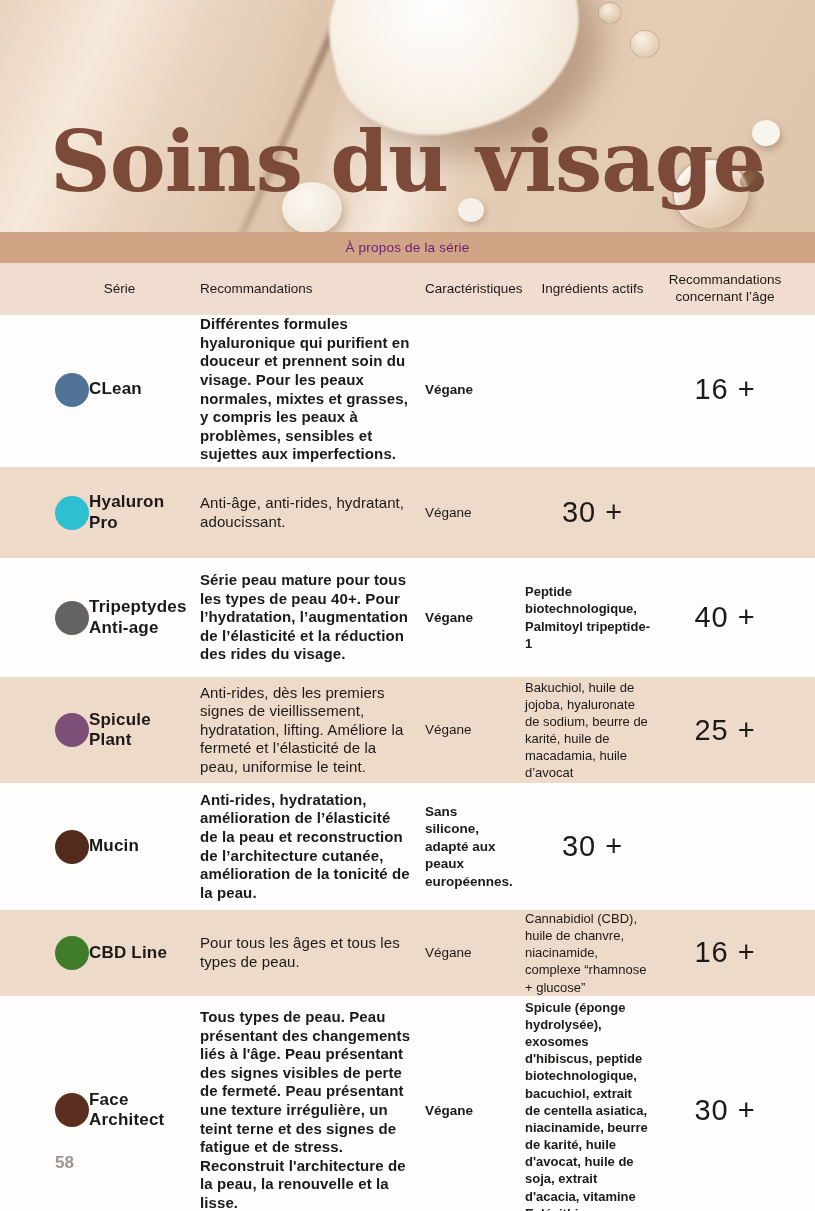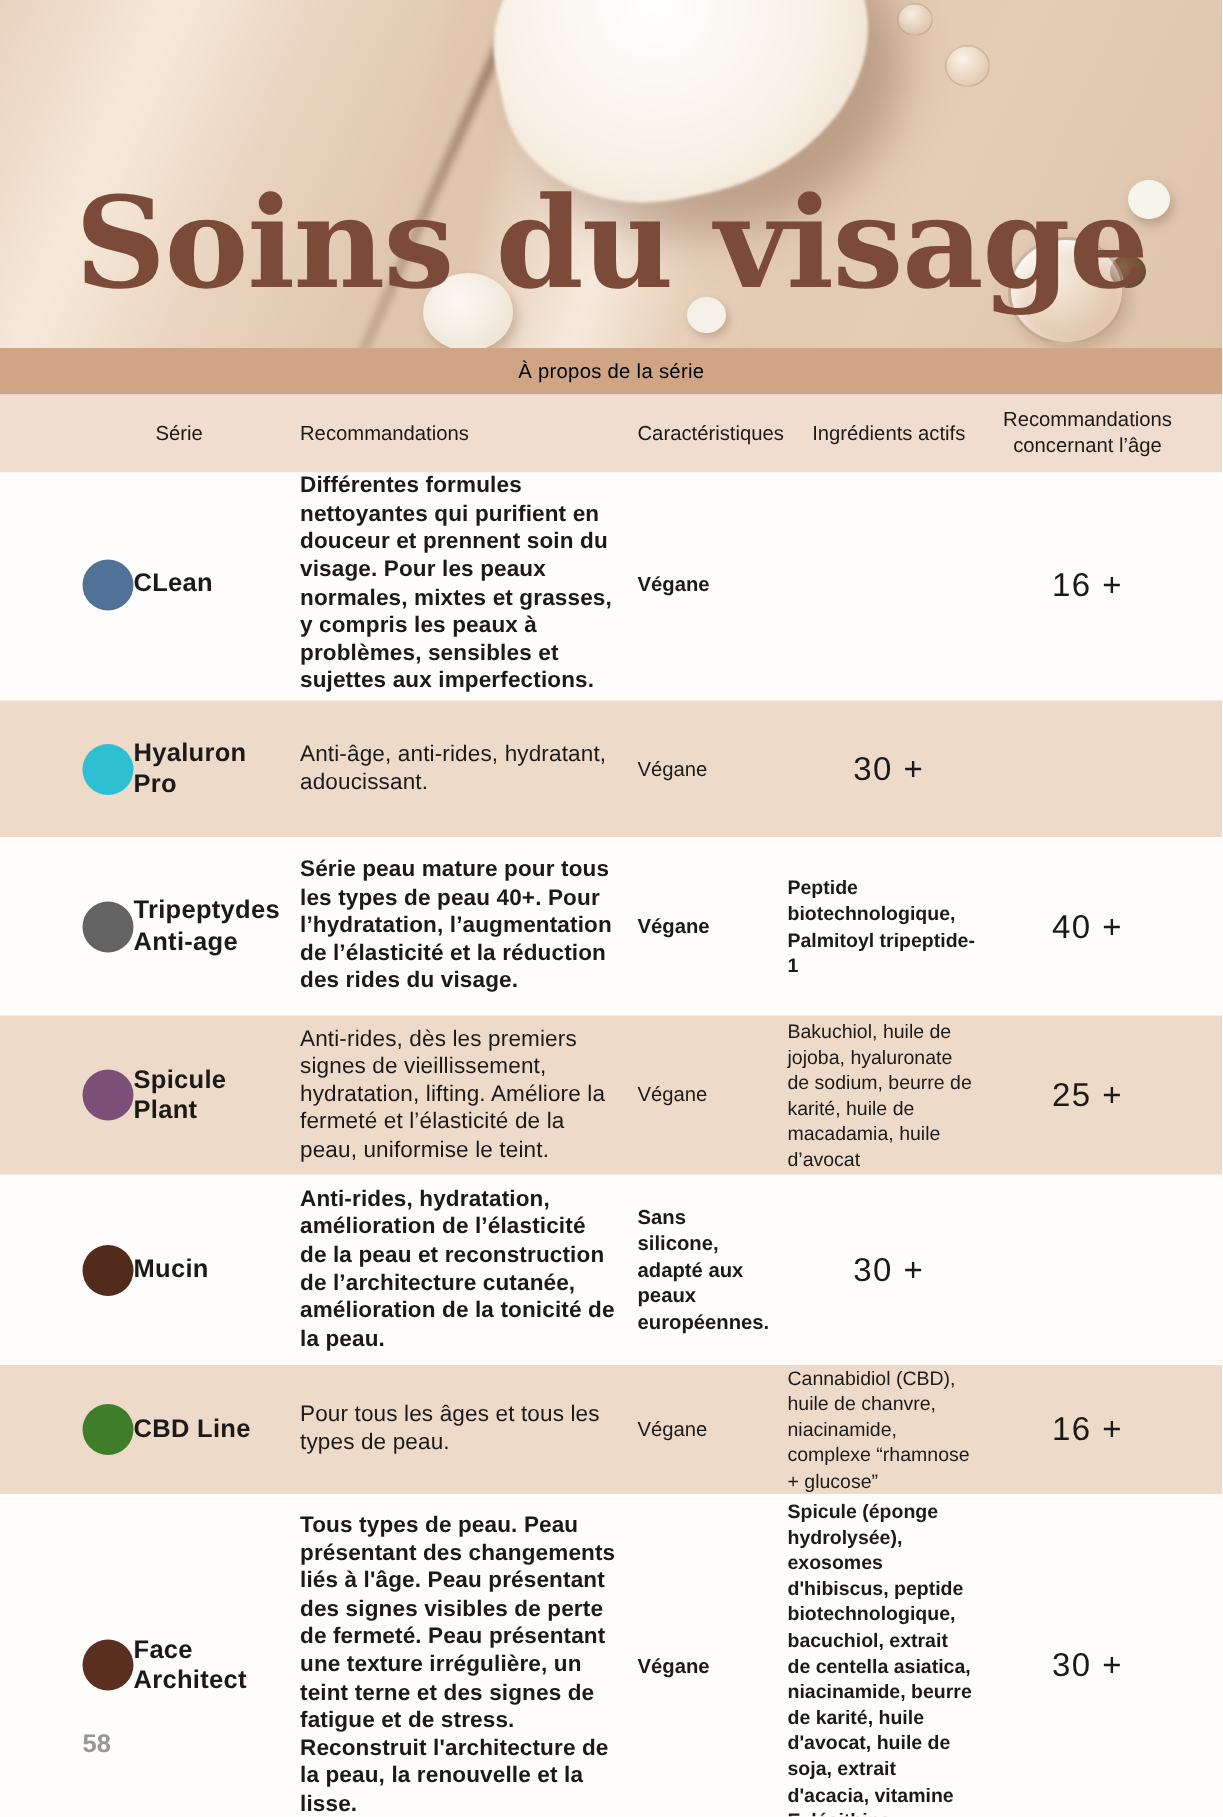--- a/index.html
+++ b/index.html
@@ -78,21 +78,21 @@
     line-height:1;
     margin-top:36px;
   }
 
   
   .banner {
     height:31px;
     background:#d0a585;
     display:flex; align-items:center; justify-content:center;
     font-size:13.5px;
-    color:#000000;
+    color:#701a75;
     letter-spacing:.2px;
   }
 
   
   .grid-cols {
     display:grid;
     grid-template-columns:145px 225px 100px 135px 130px;
     padding-left:55px; padding-right:25px;
   }
   .thead {
@@ -121,21 +121,21 @@
   .r6 { min-height:82px; }
   .r7 { min-height:222px; }
 
   .c-serie { display:flex; align-items:center; padding-right:8px; }
   .dot { width:34px; height:34px; border-radius:50%; flex:0 0 34px; }
   .serie-name { font-size:17px; font-weight:700; line-height:1.2; letter-spacing:.2px; }
 
   .c-rec { font-size:15px; line-height:1.24; padding-right:14px; letter-spacing:.1px; }
   .c-char { font-size:13.5px; line-height:1.3; padding-right:12px; }
   .c-ing { font-size:13px; line-height:1.32; padding-right:10px; }
-  .c-age { font-size:22px; text-align:center; letter-spacing:1px; }
+  .c-age { font-size:29px; text-align:center; letter-spacing:1px; }
 
   .page-number {
     position:absolute; left:55px; bottom:38px;
     font-size:17px; font-weight:700; color:#9a9693;
   }
 </style>
 </head>
 <body>
 
 <div class="page">
@@ -165,21 +165,21 @@
     <div class="th th-char">Caractéristiques</div>
     <div class="th th-ing">Ingrédients actifs</div>
     <div class="th th-age">Recommandations concernant l’âge</div>
   </div>
 
   <section class="row grid-cols r1 row--bold">
     <div class="cell c-serie">
       <span class="dot" style="background: rgb(79, 114, 150);"></span>
       <span class="serie-name">CLean</span>
     </div>
-    <div class="cell c-rec">Différentes formules nettoyantes qui purifient en douceur et prennent soin du visage. Pour les peaux normales, mixtes et grasses, y compris les peaux à problèmes, sensibles et sujettes aux imperfections.</div>
+    <div class="cell c-rec">Différentes formules hyaluronique qui purifient en douceur et prennent soin du visage. Pour les peaux normales, mixtes et grasses, y compris les peaux à problèmes, sensibles et sujettes aux imperfections.</div>
     <div class="cell c-char">Végane</div>
     <div class="cell c-ing"></div>
     <div class="cell c-age">16 +</div>
   </section>
 
   <section class="row grid-cols r2 row--tan">
     <div class="cell c-serie">
       <span class="dot" style="background: rgb(46, 192, 210);"></span>
       <span class="serie-name">Hyaluron Pro</span>
     </div>

